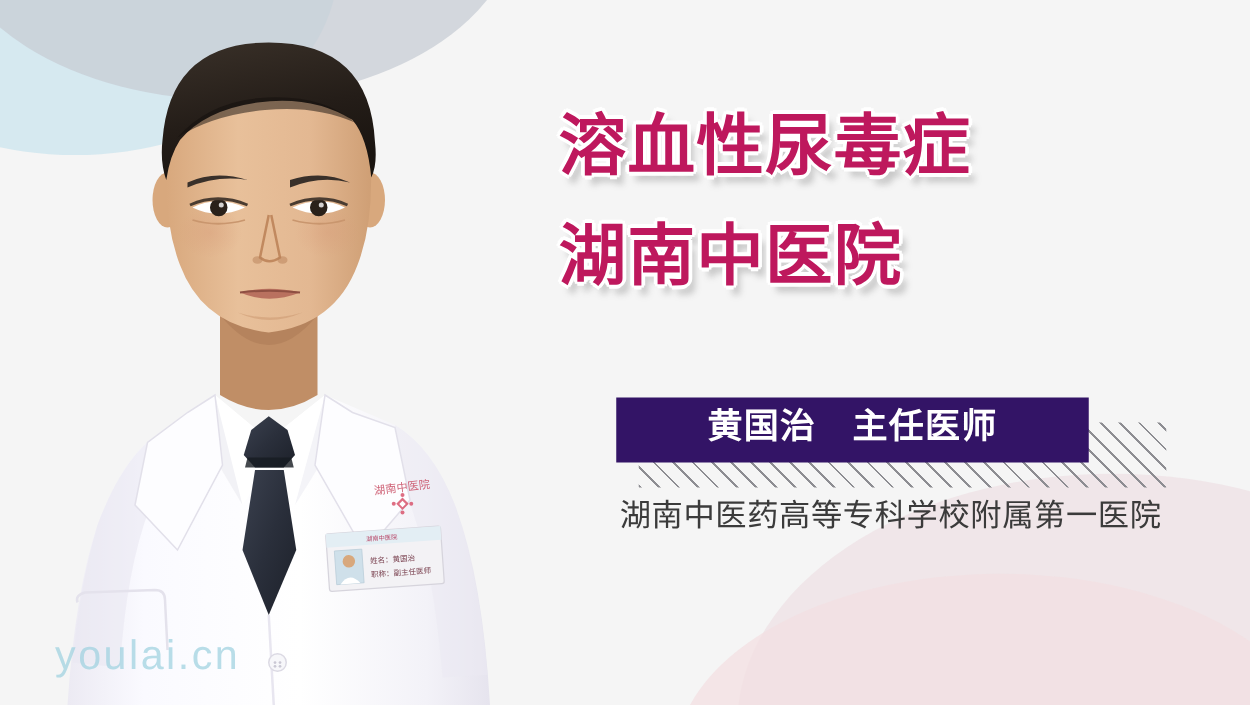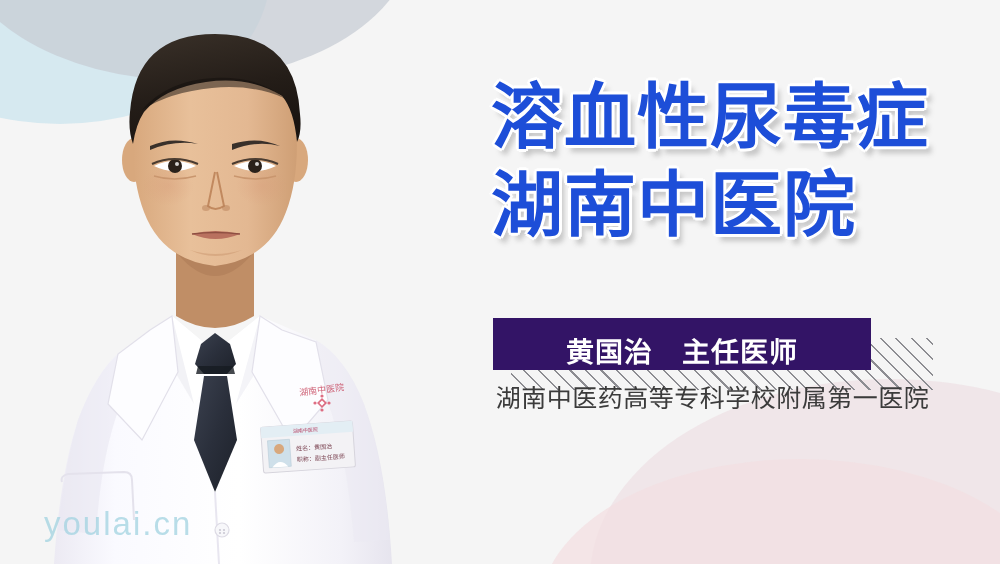--- a/index.html
+++ b/index.html
@@ -69,37 +69,36 @@
   .doctor svg { display: block; width: 100%; height: 100%; }
 
   
   .title-block {
     position: absolute;
     left: 447px;
     top: 73px;
     width: 540px;
   }
   .title-line {
-    font-size: 72px;
+    font-size: 54px;
     line-height: 88px;
     font-weight: 700;
-    color: #1d4ed8;
+    color: #be185d;
     letter-spacing: 1px;
     white-space: nowrap;
     text-shadow:
       -2px -2px 0 #ffffff,
        2px -2px 0 #ffffff,
       -2px  2px 0 #ffffff,
        2px  2px 0 #ffffff,
       -3px  0   0 #ffffff,
        3px  0   0 #ffffff,
        0   -3px 0 #ffffff,
        0    3px 0 #ffffff,
        5px  7px 5px rgba(120,120,120,0.38);
-    margin-left: 44px;
   }
 
   
   .badge-wrap {
     position: absolute;
     left: 493px;
     top: 318px;
     width: 440px;
     height: 72px;
   }
@@ -118,38 +117,39 @@
     );
   }
   .badge {
     position: absolute;
     left: 0;
     top: 0;
     width: 378px;
     height: 52px;
     background: #331466;
     display: flex;
-    align-items: flex-end;
+    align-items: flex-start;
     justify-content: center;
   }
   .badge-text {
     color: #ffffff;
     font-size: 28px;
     font-weight: 700;
     letter-spacing: 1px;
     white-space: pre;
   }
 
   
   .affiliation {
     position: absolute;
     left: 440px;
-    top: 376px;
+    top: 392px;
     width: 545px;
     text-align: center;
+    font-family: Liberation Serif, serif;
   }
   .affil-line {
     font-size: 25px;
     line-height: 44px;
     color: #3b3b3b;
     letter-spacing: 0.5px;
     white-space: nowrap;
   }
 
   

